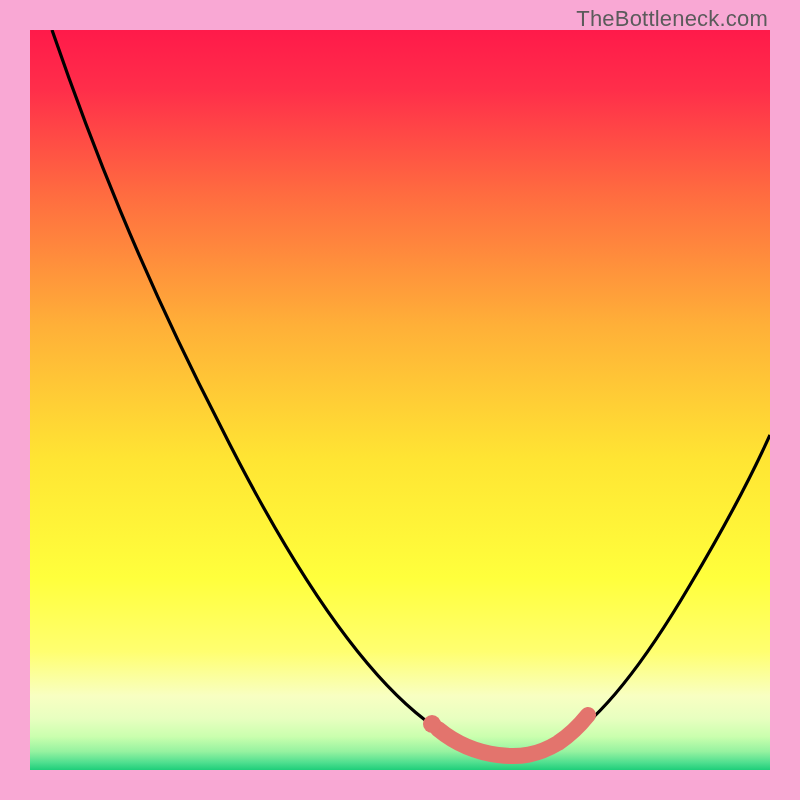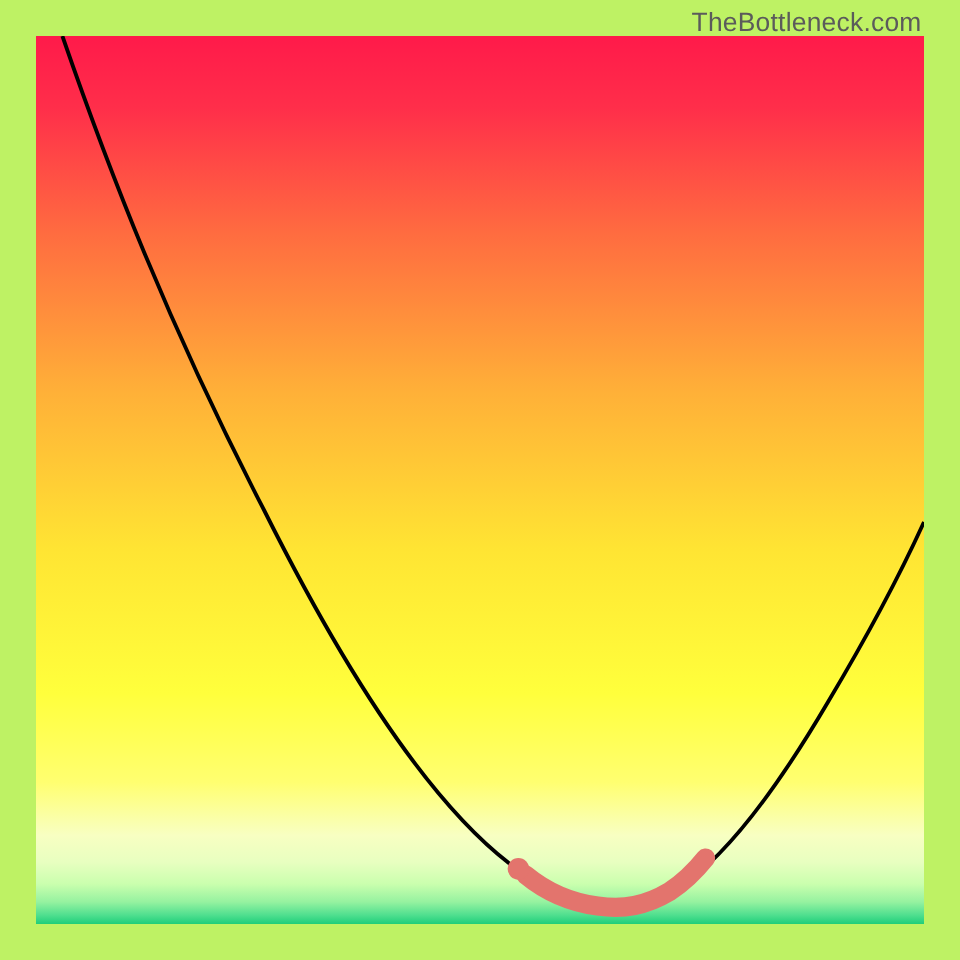--- a/index.html
+++ b/index.html
@@ -1,21 +1,21 @@
 <!DOCTYPE html>
 <html><head>
 <meta charset="utf-8">
 <style>
   * { margin: 0; padding: 0; box-sizing: border-box; }
   html, body { width: 800px; height: 800px; background: #000; overflow: hidden; }
   .chart-container {
     position: relative;
     width: 800px;
     height: 800px;
-    background: #bef264;
+    background: #f9a8d4;
   }
   .plot-area {
     position: absolute;
     left: 30px;
     top: 30px;
     width: 740px;
     height: 740px;
   }
   .gradient-bg {
     position: absolute;

